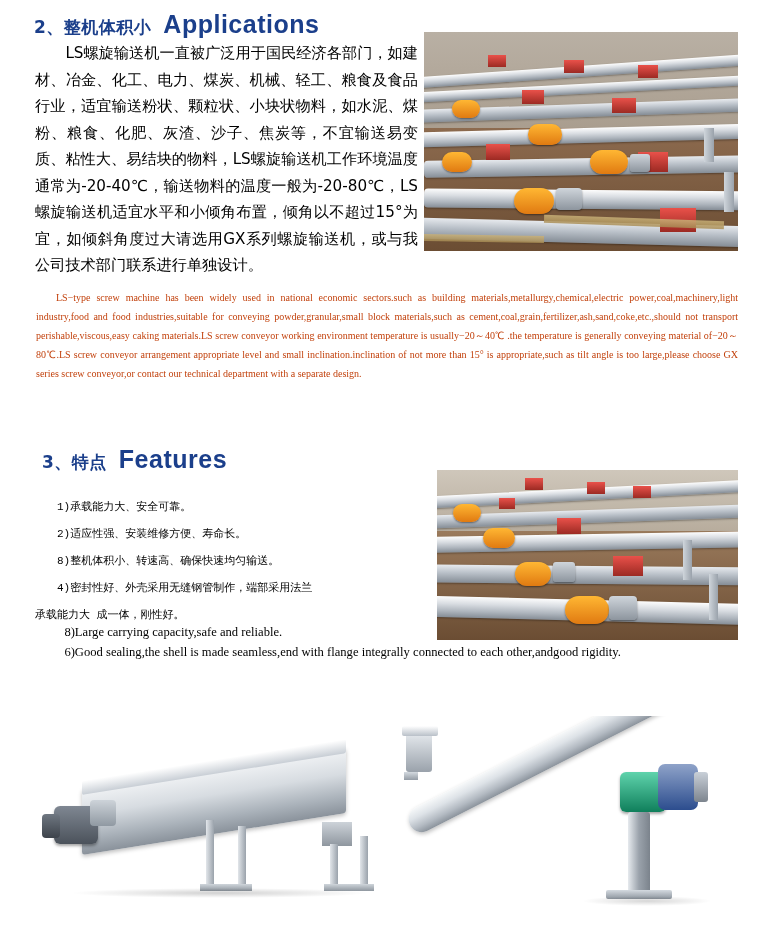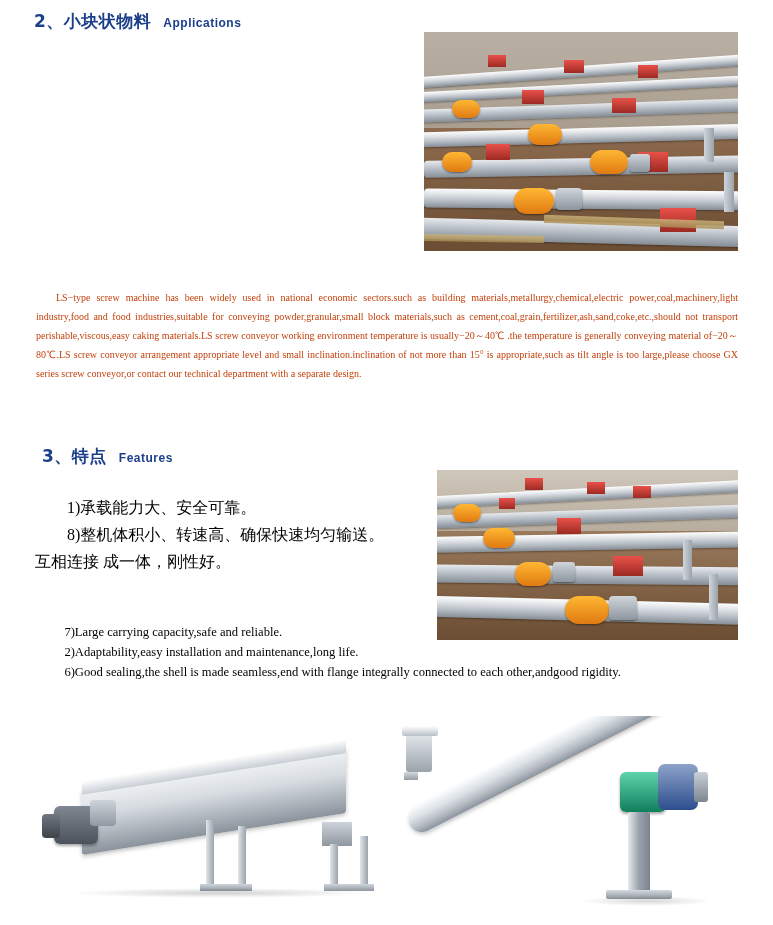--- a/index.html
+++ b/index.html
@@ -29,21 +29,21 @@
     color: #1b3f8b;
     letter-spacing: 0.5px;
     white-space: nowrap;
   }
   .section-heading .cn {
     font-family: "DejaVu Sans", sans-serif;
     font-size: 17px;
   }
   .section-heading .en {
     font-family: "Liberation Sans", sans-serif;
-    font-size: 12px;
+    font-size: 25px;
     margin-left: 12px;
   }
 
   
   .cn-paragraph {
     position: absolute;
     font-family: "DejaVu Sans", sans-serif;
     font-size: 15.2px;
     line-height: 26.5px;
     color: #000;
@@ -59,22 +59,22 @@
     font-size: 10px;
     line-height: 19px;
     color: #c2410c;
     text-align: justify;
     text-indent: 2em;
   }
 
   
   .cn-features {
     position: absolute;
-    font-family: Liberation Serif, serif;
-    font-size: 16px;
+    font-family: Liberation Mono, monospace;
+    font-size: 11px;
     line-height: 27px;
     color: #000;
   }
   .cn-features .item {
     text-indent: 2em;
   }
   .cn-features .item-last-line {
     text-indent: 0;
   }
 
@@ -147,23 +147,24 @@
   .photo.plain {
     background: #ffffff;
   }
 </style>
 </head>
 <body>
 
 <div class="page">
 
   <div class="section-heading" style="left:34px; top:10px;">
-    <span class="cn">2、</span><span class="cn">小块状物料</span><span class="en">Applications</span>
-  </div>
-
+    <span class="cn">2、</span><span class="cn">整机体积小</span><span class="en">Applications</span>
+  </div>
+
+  <div class="cn-paragraph" style="left:35px; top:40px; width:383px;">LS螺旋输送机一直被广泛用于国民经济各部门，如建材、冶金、化工、电力、煤炭、机械、轻工、粮食及食品行业，适宜输送粉状、颗粒状、小块状物料，如水泥、煤粉、粮食、化肥、灰渣、沙子、焦炭等，不宜输送易变质、粘性大、易结块的物料，LS螺旋输送机工作环境温度通常为-20-40℃，输送物料的温度一般为-20-80℃，LS螺旋输送机适宜水平和小倾角布置，倾角以不超过15°为宜，如倾斜角度过大请选用GX系列螺旋输送机，或与我公司技术部门联系进行单独设计。</div>
 
   <div class="photo" id="photo-applications" style="left:424px; top:32px; width:314px; height:219px;">
     <div class="sky" style="height:46%;"></div>
     <div class="ground" style="height:56%;"></div>
 
     <div class="tube" style="left:-10px; top:34px; width:330px; height:11px; transform:rotate(-4deg);"></div>
     <div class="tube" style="left:-10px; top:52px; width:330px; height:10px; transform:rotate(-3deg);"></div>
     <div class="tube dark" style="left:-5px; top:72px; width:330px; height:13px; transform:rotate(-2deg);"></div>
     <div class="tube" style="left:-5px; top:96px; width:335px; height:15px; transform:rotate(-1.5deg);"></div>
     <div class="tube dark" style="left:0px; top:126px; width:335px; height:17px; transform:rotate(-1deg);"></div>
@@ -195,22 +196,24 @@
   </div>
 
   <div class="en-paragraph" style="left:36px; top:288px; width:702px;">LS−type screw machine has been widely used in national economic sectors.such as building materials,metallurgy,chemical,electric power,coal,machinery,light industry,food and food industries,suitable for conveying powder,granular,small block materials,such as cement,coal,grain,fertilizer,ash,sand,coke,etc.,should not transport perishable,viscous,easy caking materials.LS screw conveyor working environment temperature is usually−20～40℃ .the temperature is generally conveying material of−20～80℃.LS screw conveyor arrangement appropriate level and small inclination.inclination of not more than 15°  is appropriate,such as tilt angle is too large,please choose GX series screw conveyor,or contact our technical department with a separate design.</div>
 
   <div class="section-heading" style="left:34px; top:445px;margin-left:8px;">
     <span class="cn">3、</span><span class="cn">特点</span><span class="en">Features</span>
   </div>
 
   <div class="cn-features" style="left:35px; top:494px; width:385px;">
     <div class="item">1)承载能力大、安全可靠。</div>
+    <div class="item">2)适应性强、安装维修方便、寿命长。</div>
     <div class="item">8)整机体积小、转速高、确保快速均匀输送。</div>
-    <div class="item-last-line">互相连接 成一体，刚性好。</div>
+    <div class="item">4)密封性好、外壳采用无缝钢管制作，端部采用法兰</div>
+    <div class="item-last-line">承载能力大 成一体，刚性好。</div>
   </div>
 
   <div class="photo" style="left:437px; top:470px; width:301px; height:170px;">
     <div class="sky" style="height:38%; background:linear-gradient(#cfc7bb,#b6ab9b);"></div>
     <div class="ground" style="height:64%; background:linear-gradient(#9a7a5c,#6b4d33);"></div>
 
     <div class="tube" style="left:-12px; top:18px; width:330px; height:12px; transform:rotate(-3deg);"></div>
     <div class="tube dark" style="left:-12px; top:40px; width:330px; height:13px; transform:rotate(-2deg);"></div>
     <div class="tube" style="left:-8px; top:64px; width:330px; height:16px; transform:rotate(-1deg);"></div>
     <div class="tube dark" style="left:-8px; top:96px; width:335px; height:18px; transform:rotate(0.5deg);"></div>
@@ -228,22 +231,21 @@
     <div class="motor" style="left:78px; top:92px; width:36px; height:24px; border-radius:12px;"></div>
     <div class="motor" style="left:128px; top:126px; width:44px; height:28px; border-radius:14px;"></div>
     <div class="motor grey" style="left:172px; top:126px; width:28px; height:24px; border-radius:4px;"></div>
     <div class="motor grey" style="left:116px; top:92px; width:22px; height:20px; border-radius:3px;"></div>
 
     <div class="leg" style="left:246px; top:70px; width:9px; height:40px;"></div>
     <div class="leg" style="left:272px; top:104px; width:9px; height:46px;"></div>
   </div>
 
   <div class="en-features" style="left:48px; top:622px; width:700px;">
-    <div class="item">7)Large carrying capacity,safe and reliable.</div>
-    <div class="item">2)Adaptability,easy installation and maintenance,long life.</div>
+    <div class="item">8)Large carrying capacity,safe and reliable.</div>
     <div class="item">6)Good sealing,the shell is made seamless,end with flange integrally  connected to each other,andgood rigidity.</div>
   </div>
 
   <div class="photo plain" style="left:30px; top:716px; width:350px; height:190px;">
 
     <div style="position:absolute; left:52px; top:52px; width:264px; height:66px;
                 background:linear-gradient(to bottom,#f2f4f6 0%,#d7dce1 40%,#aab2ba 75%,#8a929b 100%);
                 transform:skewY(-9deg); border-radius:3px; box-shadow:0 2px 4px rgba(0,0,0,.25);"></div>
     <div style="position:absolute; left:52px; top:44px; width:264px; height:14px;
                 background:linear-gradient(to bottom,#ffffff,#c8ced5);

